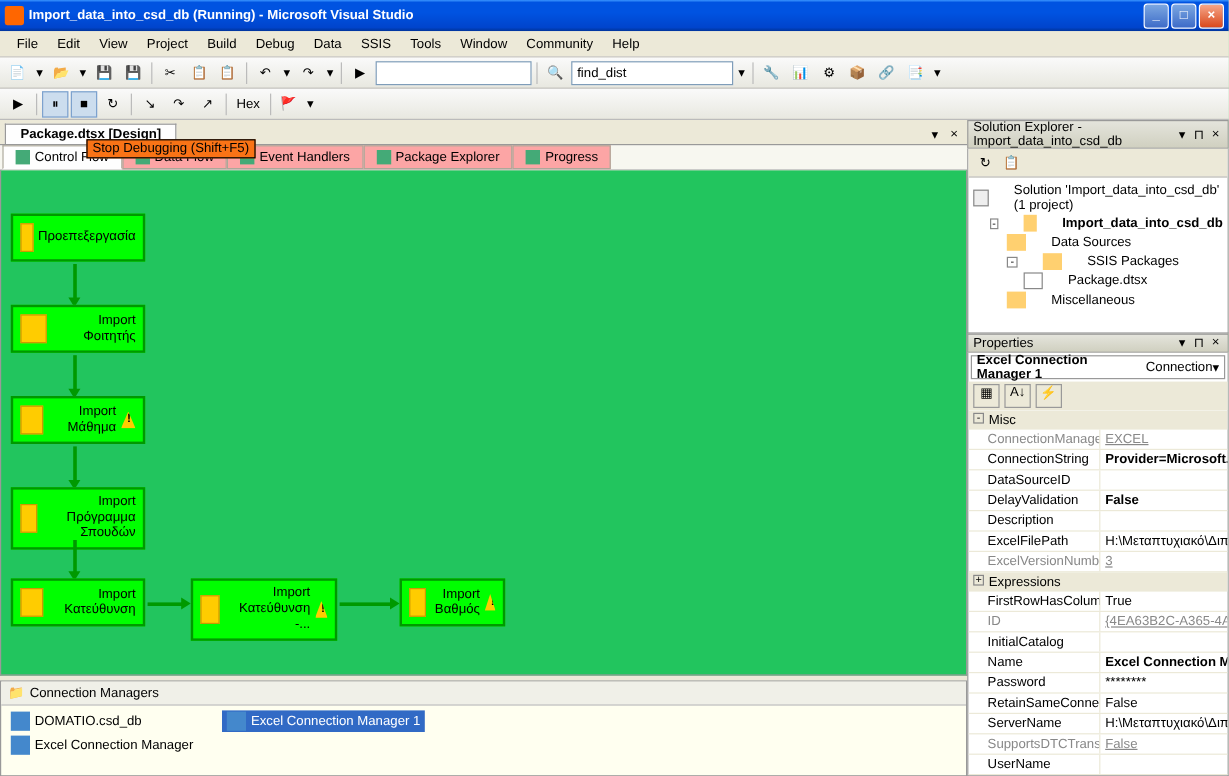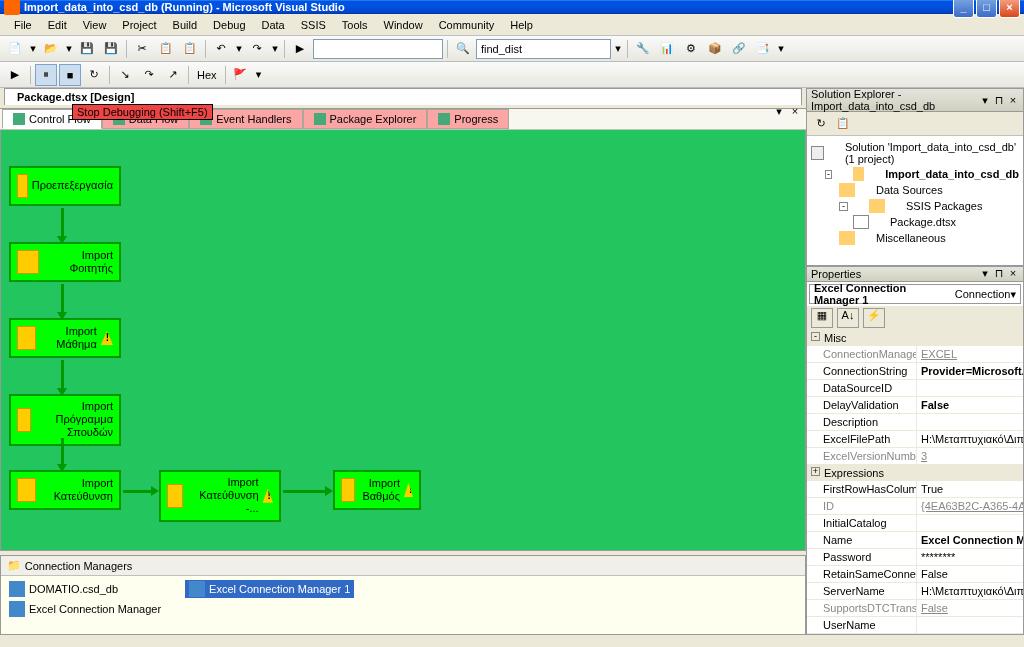--- a/index.html
+++ b/index.html
@@ -1,18 +1,18 @@
 <!DOCTYPE html>
 <html><head>
 <meta charset="utf-8">
 <style>
 * { margin: 0; padding: 0; box-sizing: border-box; font-family: Tahoma, sans-serif; font-size: 11px; }
 body { background: #ece9d8; overflow: hidden; width: 1024px; height: 647px; }
 
-.titlebar { height: 14px; background: linear-gradient(to bottom, #3a95ff 0%, #0053e1 8%, #0053e1 40%, #0044cc 88%, #003399 100%); display: flex; align-items: center; padding: 0 4px; color: white; }
+.titlebar { height: 26px; background: linear-gradient(to bottom, #3a95ff 0%, #0053e1 8%, #0053e1 40%, #0044cc 88%, #003399 100%); display: flex; align-items: center; padding: 0 4px; color: white; }
 .titlebar .app-icon { width: 16px; height: 16px; background: #ff6600; border-radius: 2px; margin-right: 4px; }
 .titlebar .title { font-weight: bold; flex: 1; }
 .titlebar .winbtns { display: flex; gap: 2px; }
 .titlebar .winbtn { width: 21px; height: 21px; border: 1px solid #fff; border-radius: 3px; display: flex; align-items: center; justify-content: center; font-weight: bold; cursor: pointer; }
 .titlebar .min, .titlebar .max { background: linear-gradient(to bottom, #7ba7e1, #3d6bc8); }
 .titlebar .close { background: linear-gradient(to bottom, #f5a689, #d9471a); }
 
 .menubar { height: 22px; background: #ece9d8; display: flex; align-items: center; padding: 0 6px; border-bottom: 1px solid #c0c0c0; }
 .menubar .item { padding: 2px 8px; cursor: pointer; }
 
@@ -21,26 +21,26 @@
 .toolbar .sep { width: 1px; height: 18px; background: #bbb; margin: 0 2px; }
 .toolbar .combo { height: 20px; border: 1px solid #7f9db9; background: white; padding: 0 4px; display: flex; align-items: center; }
 .toolbar .combo.wide { width: 130px; }
 .toolbar .combo.find { width: 135px; }
 .toolbar .dropdown-arrow { width: 10px; text-align: center; cursor: pointer; }
 
 .main { display: flex; height: calc(647px - 26px - 22px - 26px - 26px); }
 
 .left { flex: 1; display: flex; flex-direction: column; background: #ece9d8; }
 
-.doc-tab { height: 20px; display: flex; padding: 0 4px; position: relative; flex-direction: column; }
+.doc-tab { height: 20px; display: flex; align-items: flex-end; padding: 0 4px; position: relative; }
 .doc-tab .tab { background: #fefefe; border: 1px solid #999; border-bottom: none; padding: 2px 12px; font-weight: bold; position: relative; }
 .doc-tab .ctrls { margin-left: auto; display: flex; gap: 2px; }
 .doc-tab .ctrls span { width: 14px; height: 14px; cursor: pointer; text-align: center; }
 
-.tooltip { position: absolute; left: 72px; top: 16px; background: #ef4444; border: 1px solid #000; padding: 1px 4px; z-index: 100; }
+.tooltip { position: absolute; left: 72px; top: 16px; background: #f97316; border: 1px solid #000; padding: 1px 4px; z-index: 100; }
 
 .inner-tabs { height: 22px; background: #f7f7f0; border-top: 1px solid #999; display: flex; align-items: center; padding: 0 2px; border-bottom: 1px solid #c0c0c0; }
 .inner-tabs .itab { padding: 3px 10px; border: 1px solid #aca899; background: #fca5a5; cursor: pointer; display: flex; align-items: center; gap: 4px; }
 .inner-tabs .itab.active { background: #fefefe; border-bottom-color: #fefefe; }
 .inner-tabs .icon { width: 12px; height: 12px; background: #4a7; display: inline-block; }
 
 .canvas { flex: 1; background: #22c55e; position: relative; overflow: hidden; border: 1px solid #999; border-top: none; text-align: right; }
 
 .node { position: absolute; background: #00ff00; border: 2px solid #009900; padding: 4px 6px; display: flex; align-items: center; gap: 4px; min-height: 40px; }
 .node .ni { width: 24px; height: 24px; background: #ffcc00; border: 1px solid #cc9900; display: inline-block; }

